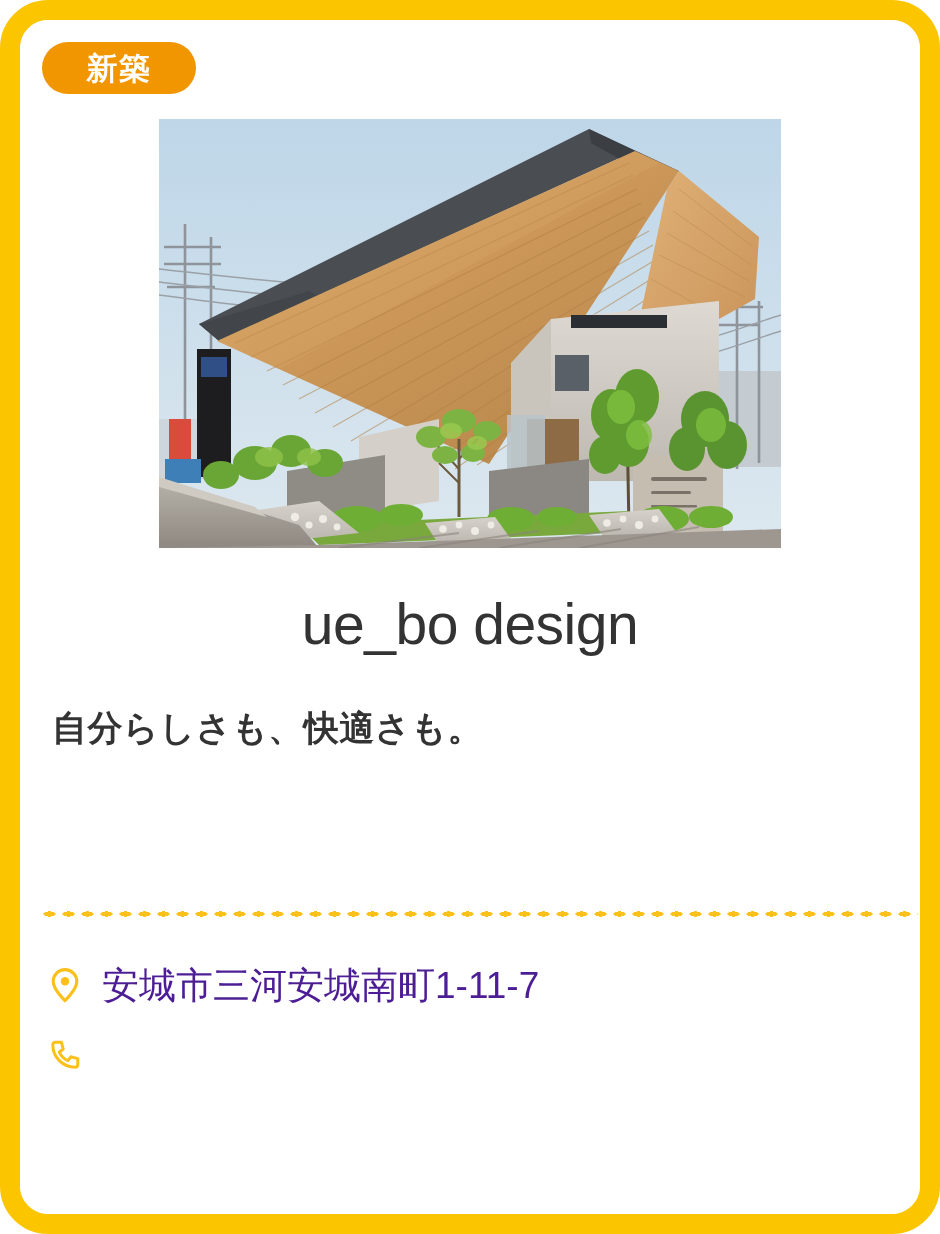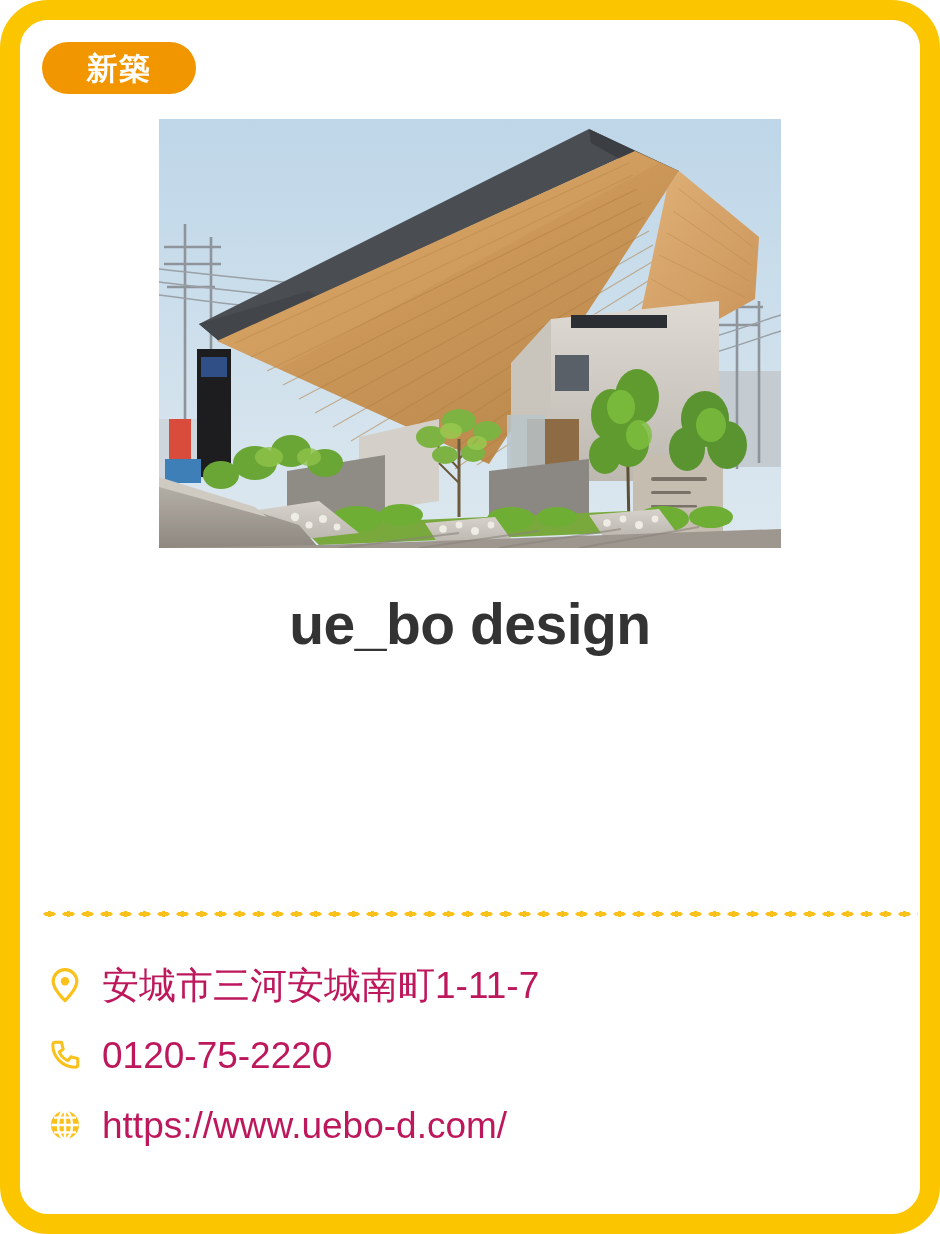--- a/index.html
+++ b/index.html
@@ -83,21 +83,21 @@
   }
 
   
   .site-title {
     position: absolute;
     left: 0;
     right: 0;
     top: 573px;
     text-align: center;
     font-size: 57px;
-    font-weight: bold;
+    font-weight: normal;
     color: #333333;
     letter-spacing: -0.5px;
     line-height: 1.1;
   }
 
   
   .tagline {
     position: absolute;
     left: 32px;
     top: 682px;
@@ -138,21 +138,21 @@
   .contact-icon {
     width: 34px;
     height: 38px;
     flex: 0 0 34px;
     display: flex;
     align-items: center;
     justify-content: center;
   }
   .contact-text {
     font-size: 37px;
-    color: #be185d;
+    color: #4c1d95;
     line-height: 1;
     letter-spacing: 0px;
     white-space: nowrap;
   }
 </style>
 </head>
 <body>
 
 <div class="card-frame">
   <div class="card-inner">
@@ -381,20 +381,21 @@
 
             <path d="M0 358 L96 388 L108 398 L0 368 Z" fill="#cfcac2"></path>
           </g>
         </svg>
       </div>
     </div>
 
     <div class="site-title">ue_bo design</div>
 
     <div class="tagline">
+      <div>自分らしさも、快適さも。</div>
     </div>
 
     <div class="divider"></div>
 
     <div class="contact-list">
 
       <div class="contact-row">
         <span class="contact-icon">
           <svg width="30" height="36" viewBox="0 0 30 36" xmlns="http://www.w3.org/2000/svg">
             <path d="M15 2.6 C8.4 2.6 3.2 7.8 3.2 14.3 C3.2 22.6 15 33.6 15 33.6 C15 33.6 26.8 22.6 26.8 14.3 C26.8 7.8 21.6 2.6 15 2.6 Z" fill="none" stroke="#FBC01A" stroke-width="3.2" stroke-linejoin="round"></path>
@@ -403,35 +404,19 @@
         </span>
         <span class="contact-text">安城市三河安城南町1-11-7</span>
       </div>
 
       <div class="contact-row">
         <span class="contact-icon">
           <svg width="32" height="32" viewBox="0 0 32 32" xmlns="http://www.w3.org/2000/svg">
             <path d="M6.6 3.2 L12.4 3.2 L14.2 10.2 L10.3 13.0 C12.0 17.1 14.9 20.0 19.0 21.7 L21.8 17.8 L28.8 19.6 L28.8 25.4 C28.8 27.0 27.6 28.2 26.0 28.2 C13.8 28.2 3.8 18.2 3.8 6.0 C3.8 4.4 5.0 3.2 6.6 3.2 Z" fill="none" stroke="#FBC01A" stroke-width="3" stroke-linejoin="round" stroke-linecap="round"></path>
           </svg>
         </span>
-        <span class="contact-text">0120-75-2220</span>
       </div>
 
-      <div class="contact-row">
-        <span class="contact-icon">
-          <svg width="32" height="32" viewBox="0 0 32 32" xmlns="http://www.w3.org/2000/svg">
-            <circle cx="16" cy="16" r="14" fill="#FBC01A"></circle>
-            <g stroke="#ffffff" stroke-width="2.4" fill="none">
-              <line x1="2.4" y1="16" x2="29.6" y2="16"></line>
-              <line x1="5" y1="8.6" x2="27" y2="8.6"></line>
-              <line x1="5" y1="23.4" x2="27" y2="23.4"></line>
-              <ellipse cx="16" cy="16" rx="7" ry="14"></ellipse>
-              <line x1="16" y1="2" x2="16" y2="30"></line>
-            </g>
-          </svg>
-        </span>
-        <span class="contact-text">https://www.uebo-d.com/</span>
-      </div>
 
     </div>
 
   </div>
 </div>
 
 </body></html>

